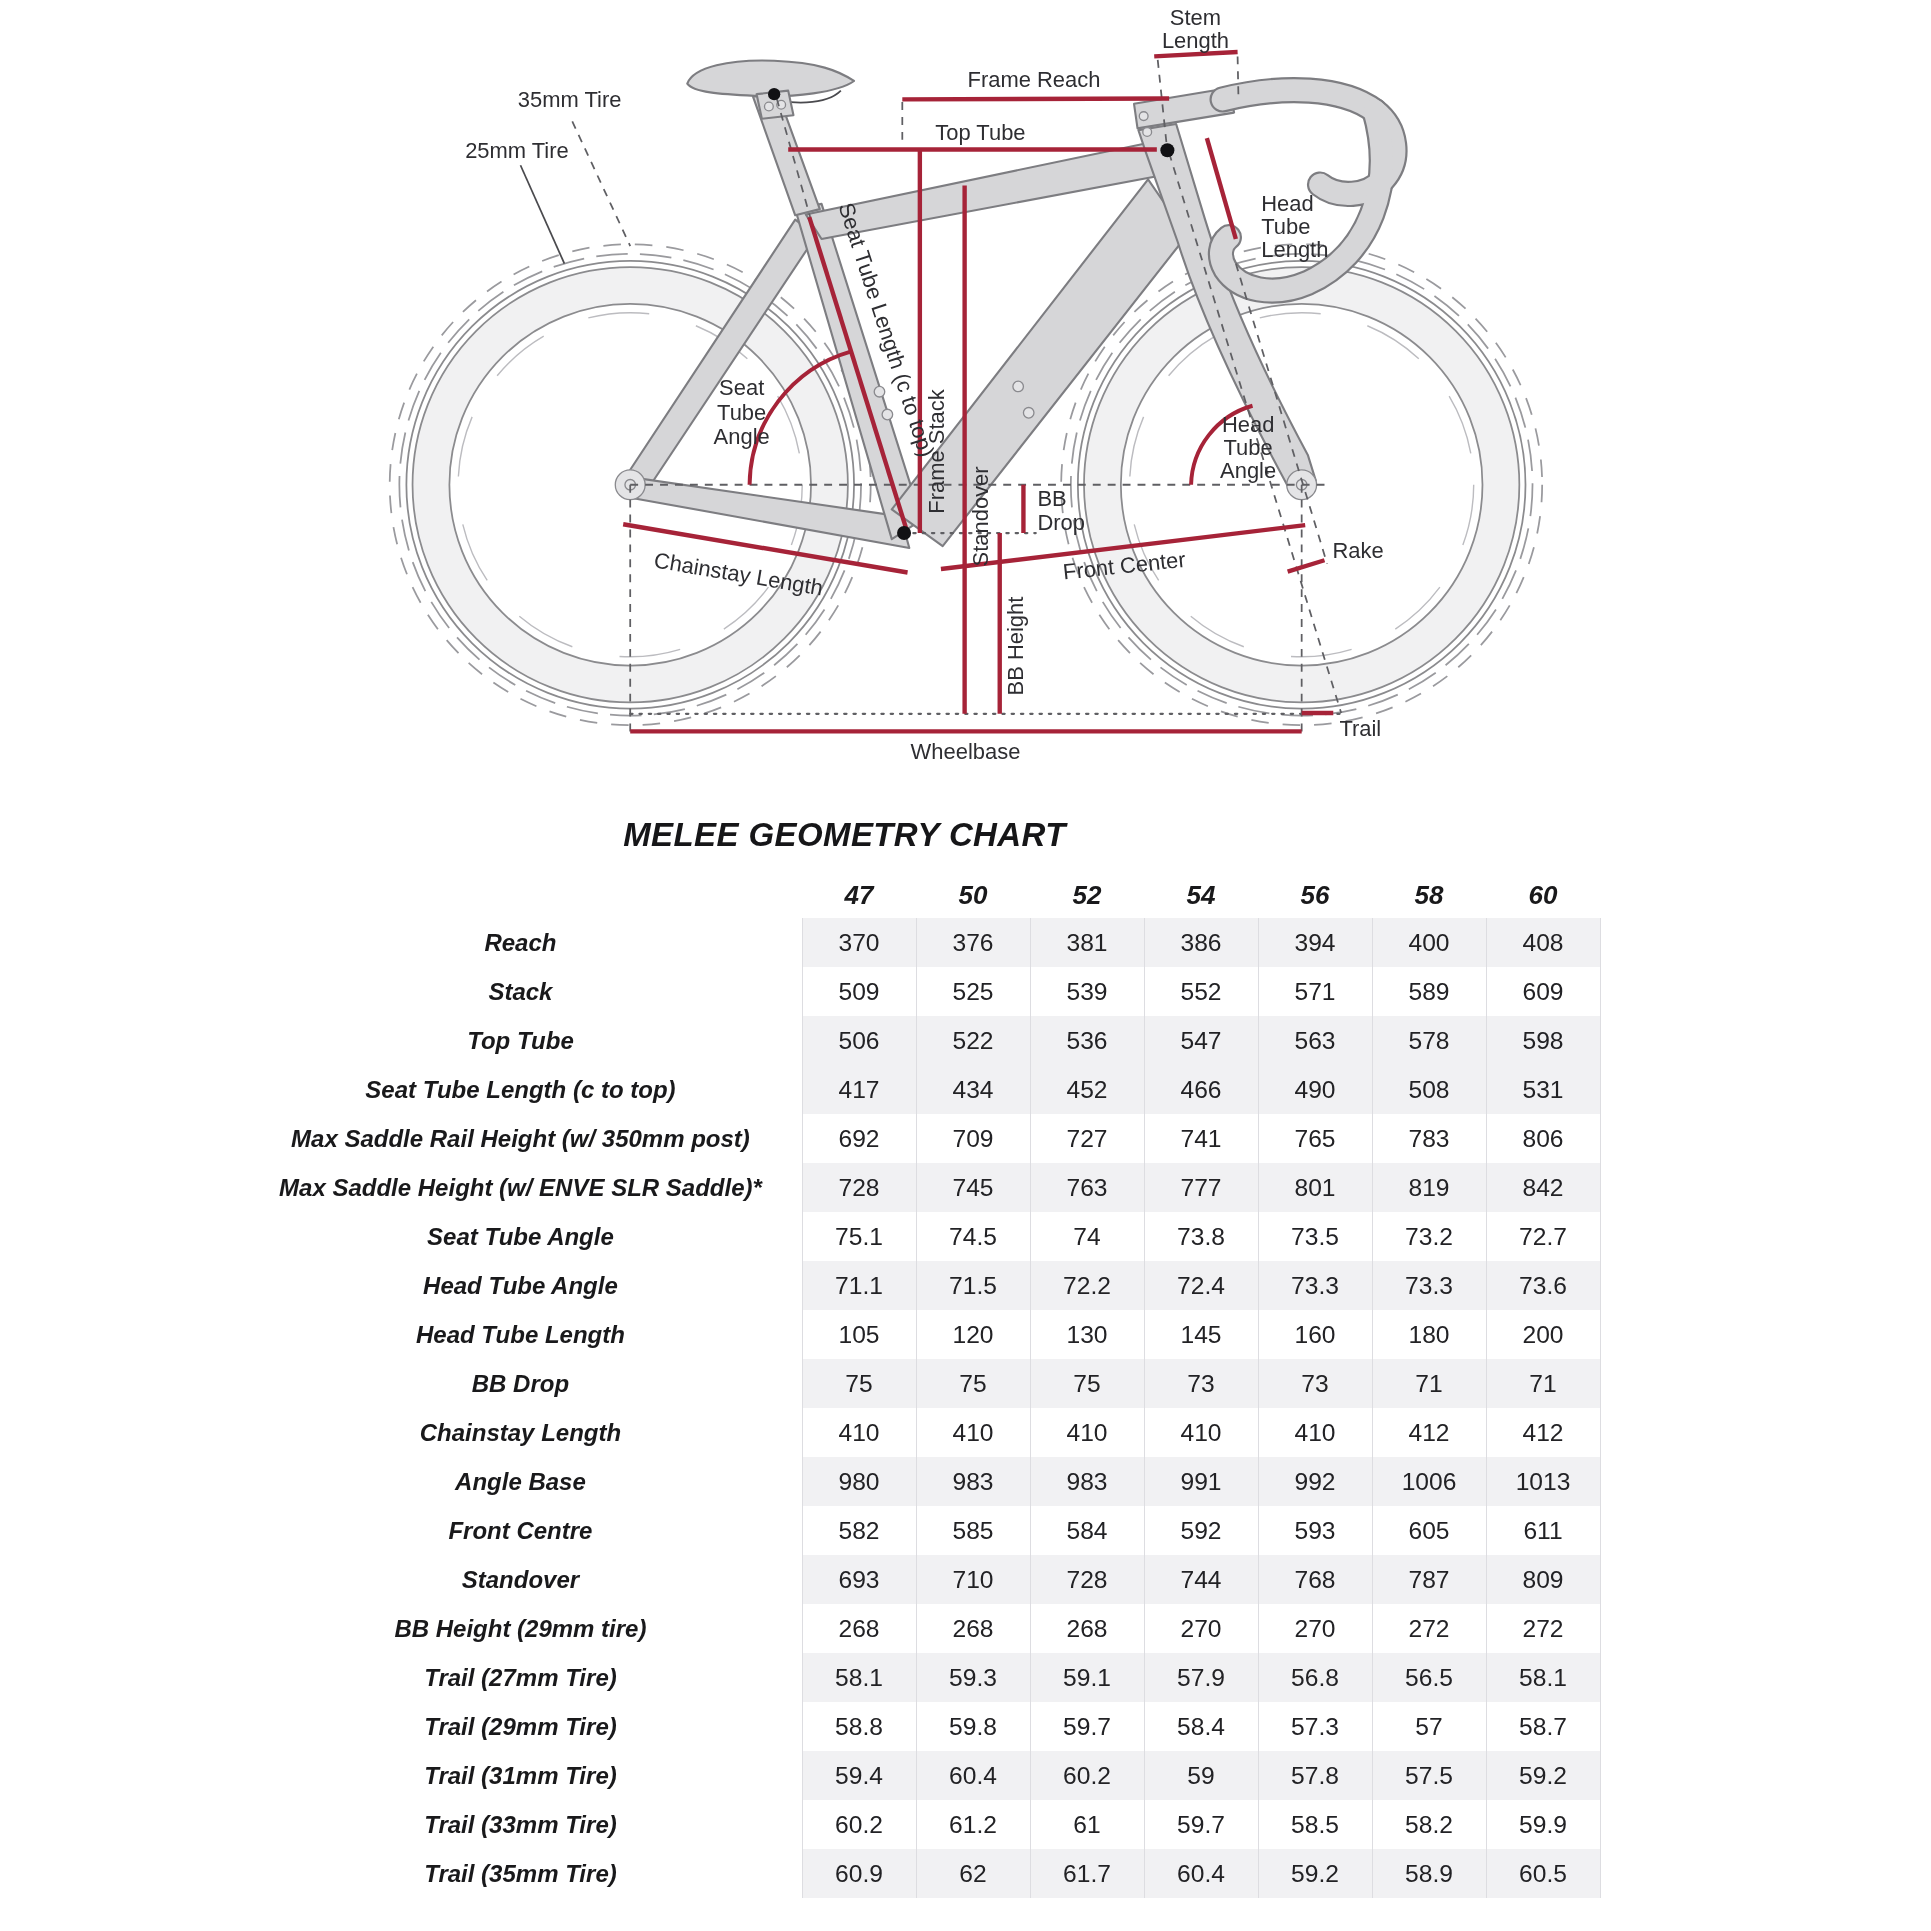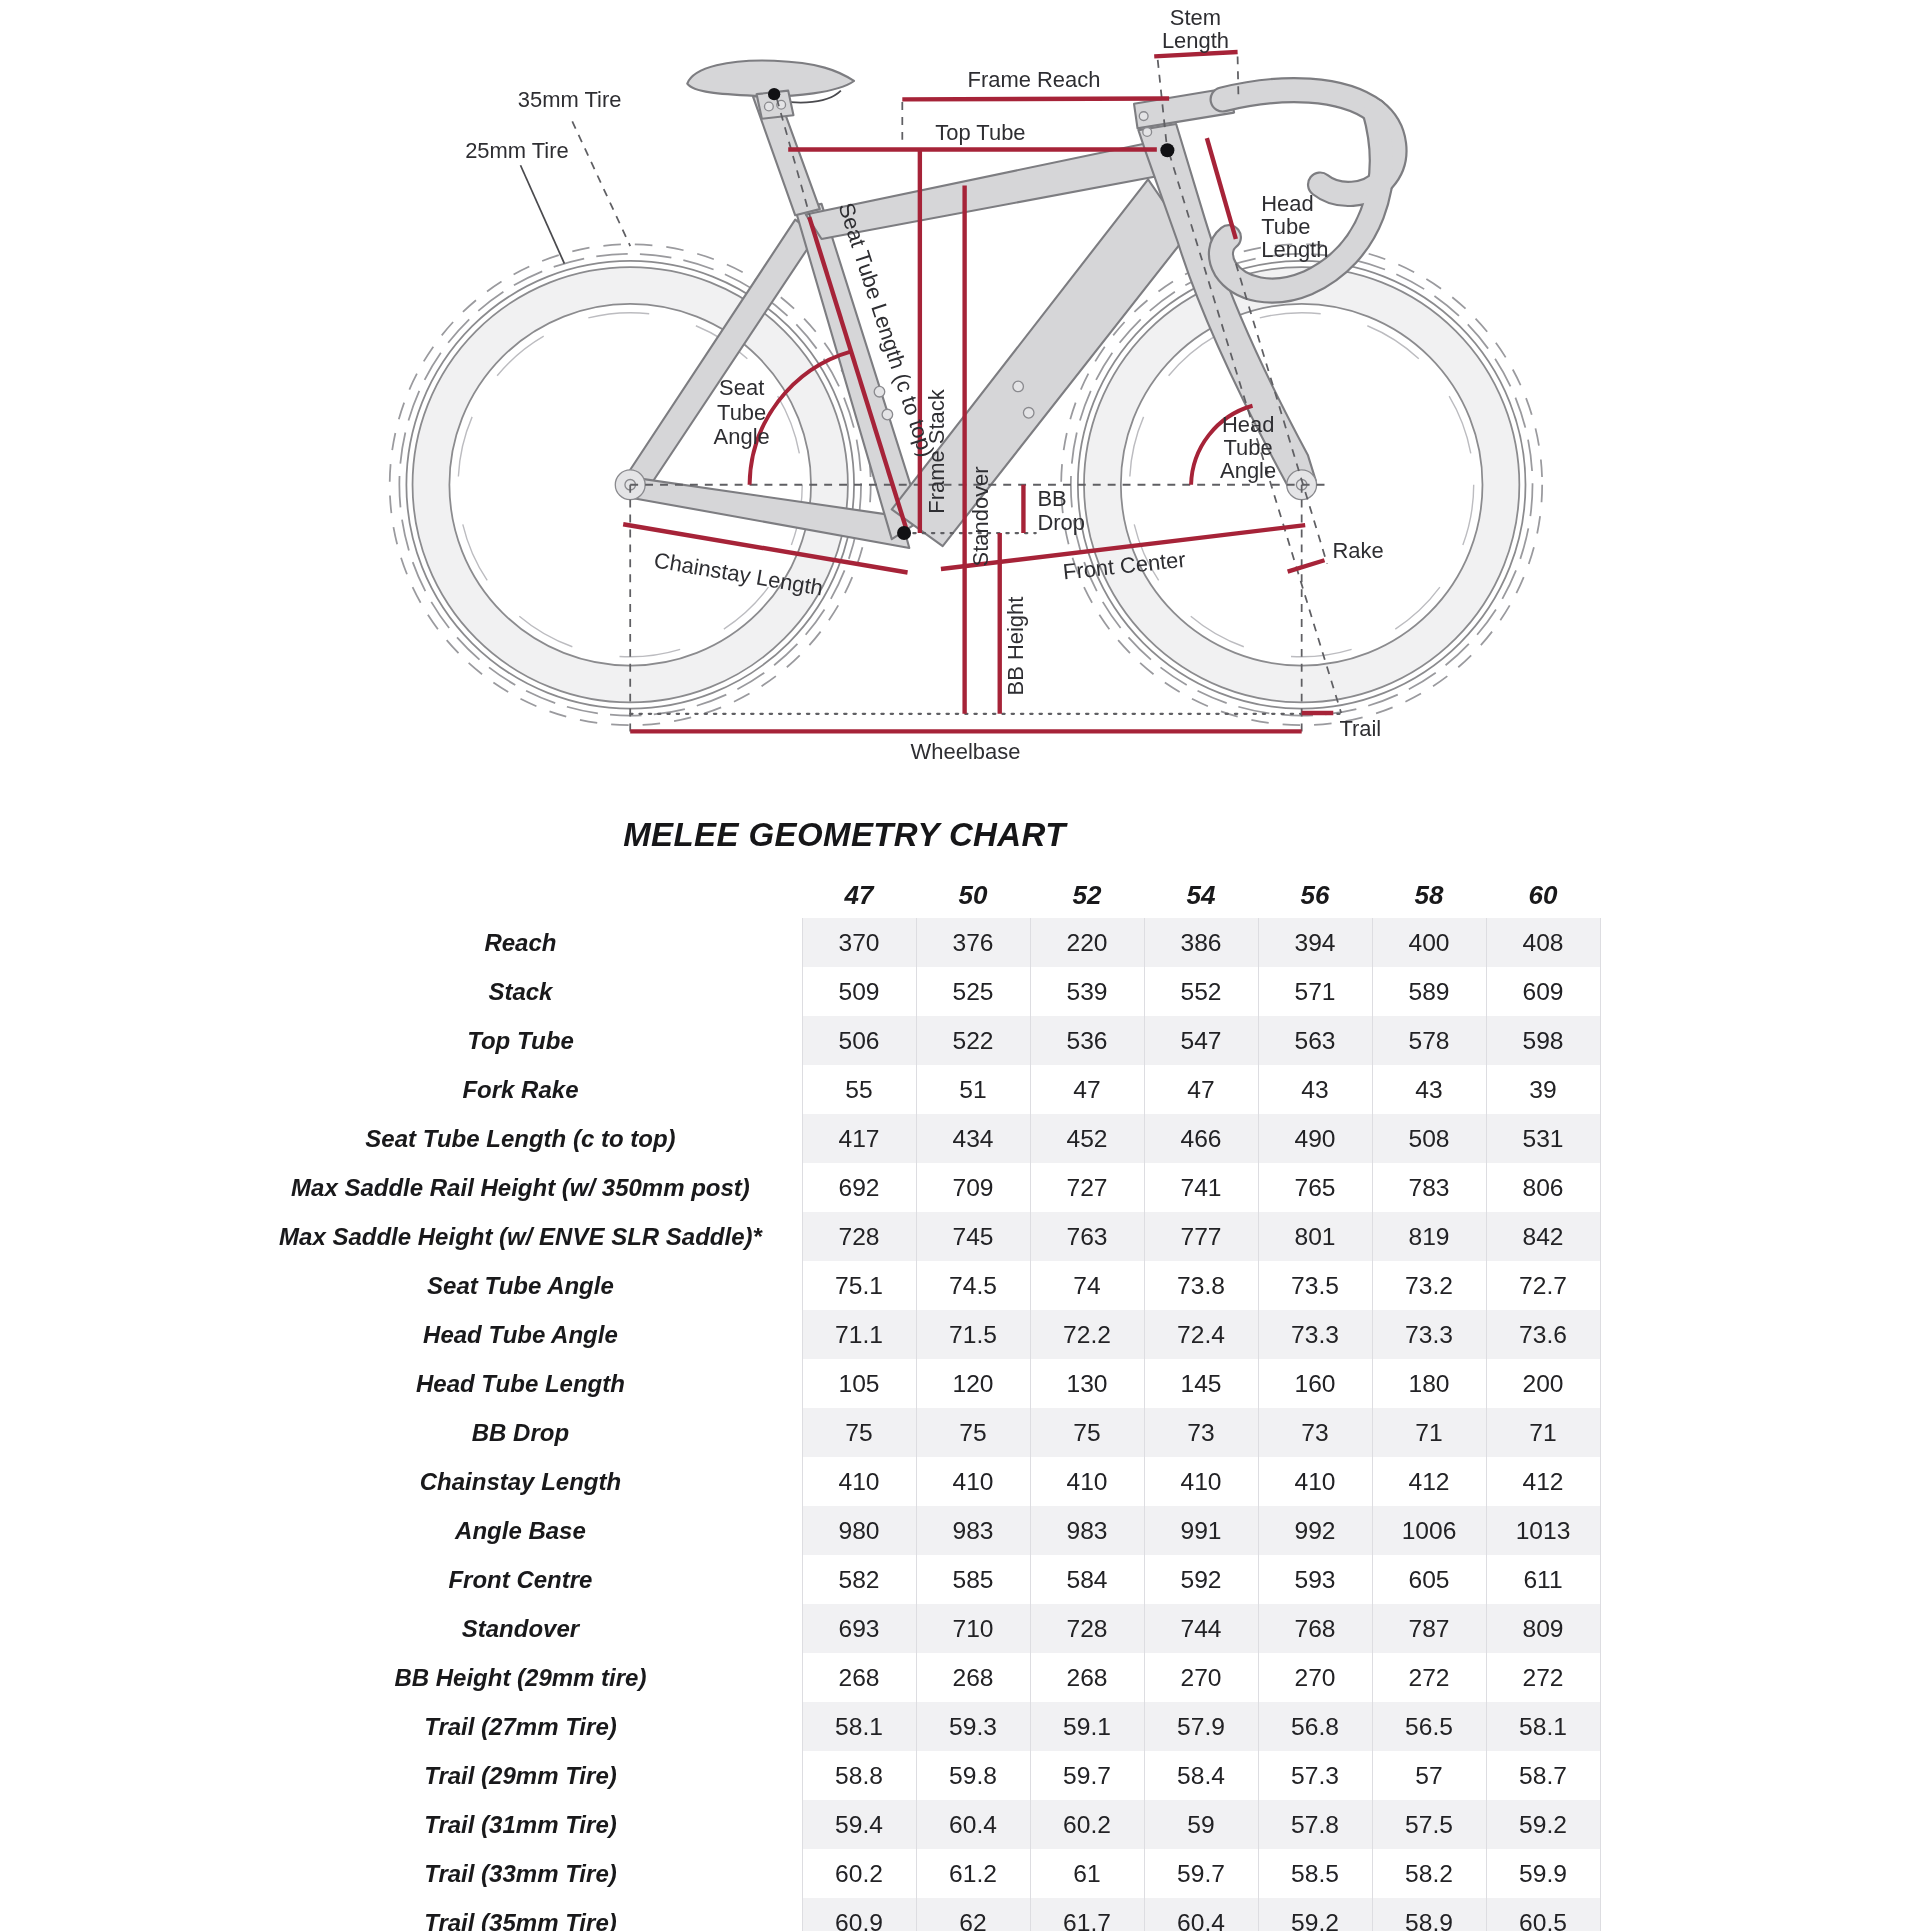--- a/index.html
+++ b/index.html
@@ -202,21 +202,21 @@
         <th class="size">58</th>
         <th class="size">60</th>
       </tr>
   </thead>
   <tbody>
 
   <tr class="odd">
         <td class="rowlabel">Reach</td>
         <td class="data">370</td>
         <td class="data">376</td>
-        <td class="data">220</td>
+        <td class="data">381</td>
         <td class="data">386</td>
         <td class="data">394</td>
         <td class="data">400</td>
         <td class="data">408</td>
       </tr>
       <tr class="even">
         <td class="rowlabel">Stack</td>
         <td class="data">509</td>
         <td class="data">525</td>
         <td class="data">539</td>
@@ -228,30 +228,20 @@
       <tr class="odd">
         <td class="rowlabel">Top Tube</td>
         <td class="data">506</td>
         <td class="data">522</td>
         <td class="data">536</td>
         <td class="data">547</td>
         <td class="data">563</td>
         <td class="data">578</td>
         <td class="data">598</td>
       </tr>
-      <tr class="even">
-        <td class="rowlabel">Fork Rake</td>
-        <td class="data">55</td>
-        <td class="data">51</td>
-        <td class="data">47</td>
-        <td class="data">47</td>
-        <td class="data">43</td>
-        <td class="data">43</td>
-        <td class="data">39</td>
-      </tr>
       <tr class="odd">
         <td class="rowlabel">Seat Tube Length (c to top)</td>
         <td class="data">417</td>
         <td class="data">434</td>
         <td class="data">452</td>
         <td class="data">466</td>
         <td class="data">490</td>
         <td class="data">508</td>
         <td class="data">531</td>
       </tr>

